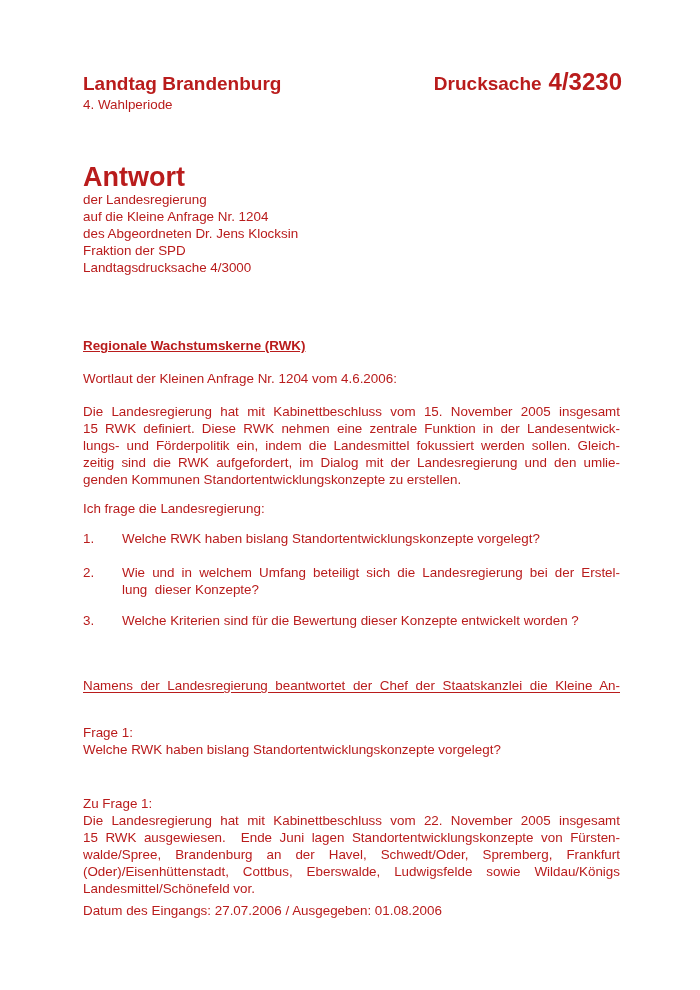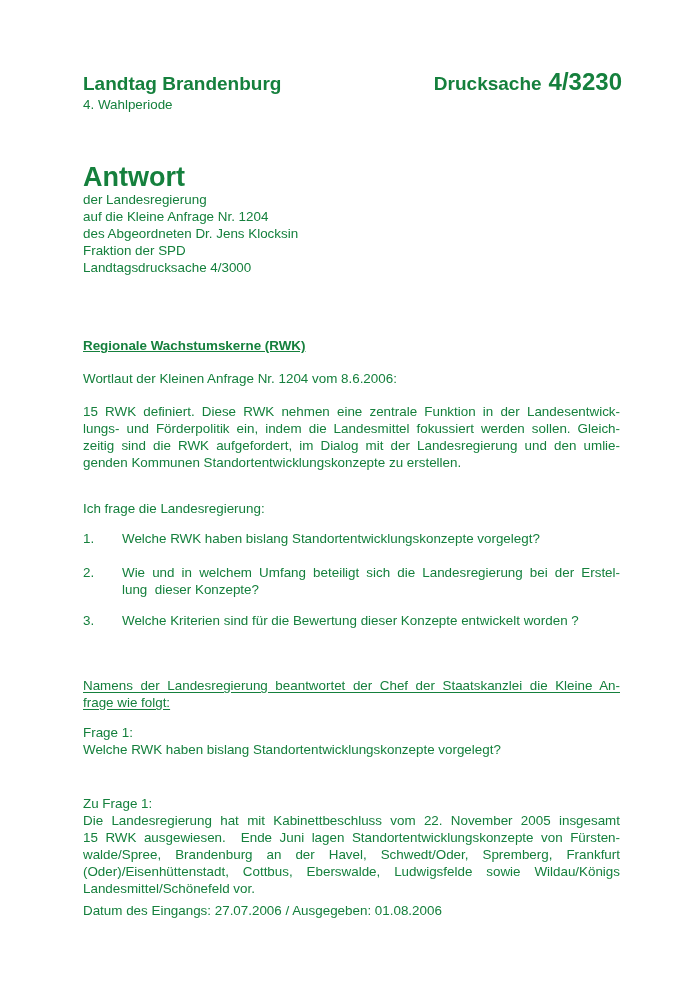--- a/index.html
+++ b/index.html
@@ -1,21 +1,21 @@
 <!DOCTYPE html>
 <html><head>
 <meta charset="utf-8">
 <style>
   html, body { margin: 0; padding: 0; background: #ffffff; }
   .page {
     position: relative;
     width: 700px;
     height: 990px;
     background: #ffffff;
-    color: #15803d;
+    color: #b91c1c;
     font-family: "Liberation Sans", "DejaVu Sans", sans-serif;
     font-size: 13.4px;
     line-height: 17px;
     overflow: hidden;
   }
   .blk { position: absolute; left: 83px; width: 537px; }
   .header-row {
     display: flex;
     justify-content: space-between;
     align-items: baseline;
@@ -53,23 +53,24 @@
 
   <div class="blk" style="top:208px;">
       <div class="ln">auf die Kleine Anfrage Nr. 1204</div>
       <div class="ln">des Abgeordneten Dr. Jens Klocksin</div>
       <div class="ln">Fraktion der SPD</div>
       <div class="ln">Landtagsdrucksache 4/3000</div>
     </div>
 
   <div class="blk bold" style="top:337px;">Regionale Wachstumskerne (RWK)</div>
 
-  <div class="blk" style="top:370px;">Wortlaut der Kleinen Anfrage Nr. 1204 vom 8.6.2006:</div>
+  <div class="blk" style="top:370px;">Wortlaut der Kleinen Anfrage Nr. 1204 vom 4.6.2006:</div>
 
   <div class="blk" style="top:403px;">
+      <div class="ln j">Die Landesregierung hat mit Kabinettbeschluss vom 15. November 2005 insgesamt</div>
       <div class="ln j">15 RWK definiert. Diese RWK nehmen eine zentrale Funktion in der Landesentwick-</div>
       <div class="ln j">lungs- und Förderpolitik ein, indem die Landesmittel fokussiert werden sollen. Gleich-</div>
       <div class="ln j">zeitig sind die RWK aufgefordert, im Dialog mit der Landesregierung und den umlie-</div>
       <div class="ln">genden Kommunen Standortentwicklungskonzepte zu erstellen.</div>
     </div>
 
   <div class="blk" style="top:500px;">Ich frage die Landesregierung:</div>
 
   <div class="blk q-row" style="top:530px;">
     <div class="q-num">1.</div>
@@ -88,21 +89,20 @@
 
   <div class="blk q-row" style="top:612px;">
     <div class="q-num">3.</div>
     <div class="q-body">
         <div class="ln">Welche Kriterien sind für die Bewertung dieser Konzepte entwickelt worden ?</div>
       </div>
   </div>
 
   <div class="blk underlined" style="top:677px;">
       <div class="ln j">Namens der Landesregierung beantwortet der Chef der Staatskanzlei die Kleine An-</div>
-      <div class="ln">frage wie folgt:</div>
     </div>
 
   <div class="blk" style="top:724px;">
       <div class="ln">Frage 1:</div>
       <div class="ln">Welche RWK haben bislang Standortentwicklungskonzepte vorgelegt?</div>
     </div>
 
   <div class="blk" style="top:775px;margin-top:20px;">
       <div class="ln">Zu Frage 1:</div>
       <div class="ln j">Die Landesregierung hat mit Kabinettbeschluss vom 22. November 2005 insgesamt</div>

